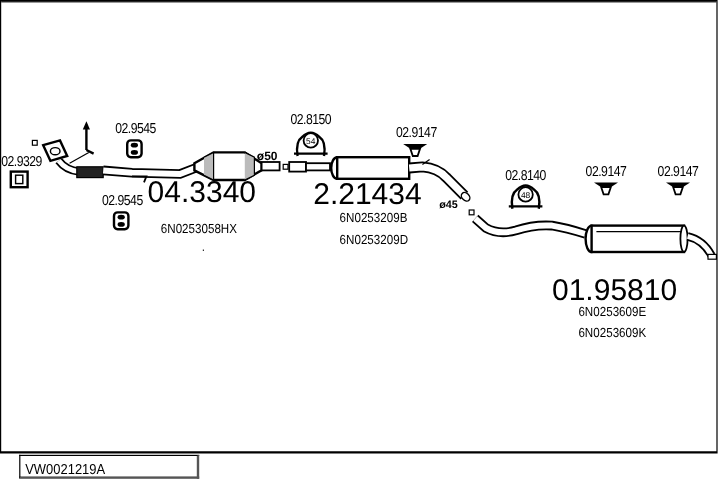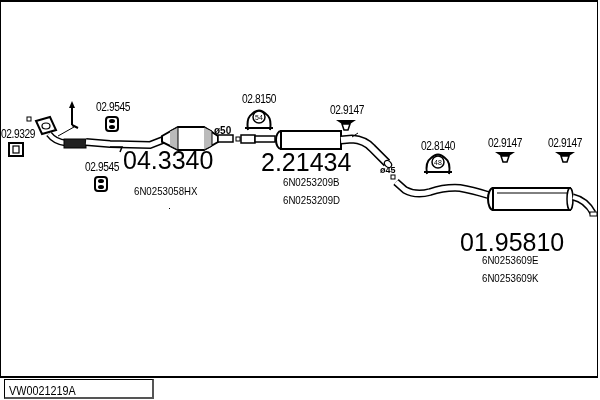--- a/index.html
+++ b/index.html
@@ -4,21 +4,21 @@
 <style>
   html, body { margin: 0; padding: 0; background: #ffffff; }
   body { width: 600px; height: 400px; position: relative; overflow: hidden; font-family: "Liberation Sans", sans-serif; color: #000; }
   .frame { position: absolute; left: 0; top: 0; width: 598px; height: 378px; border: 1px solid #000; border-bottom: 2px solid #000; box-sizing: border-box; }
   .frame::before { content: ""; position: absolute; left: 0; top: 0; right: 0; height: 1px; background:#000; }
   .label { position: absolute; white-space: nowrap; line-height: 1; }
   .part-no { font-size: 12px; letter-spacing: -0.5px; transform: scaleX(0.85); transform-origin: left top; }
   .big-no { font-size: 25px; letter-spacing: 0px; }
   .oem { font-size: 11px; transform: scaleX(0.88); transform-origin: left top; }
   .dim { font-size: 10px; font-weight: bold; text-align: center; }
-  .footer-box { position: absolute; left: 4px; top: 379px; width: 150px; height: 20px; border: 1px solid #000; border-right: 2px solid #555; border-bottom: 2px solid #555; box-sizing: border-box; background:#fff; }
+  .footer-box { position: absolute; left: 16px; top: 379px; width: 150px; height: 20px; border: 1px solid #000; border-right: 2px solid #555; border-bottom: 2px solid #555; box-sizing: border-box; background:#fff; }
   .footer-text { position: absolute; left: 4px; top: 4px; font-size: 12px; transform: scaleX(0.9); transform-origin: left top; }
   svg.diagram { position: absolute; left: 0; top: 0; }
 </style>
 </head>
 <body>
 
 <div class="frame"></div>
 
 <svg class="diagram" width="600" height="400" viewBox="0 0 600 400">
 
@@ -126,21 +126,21 @@
 <div class="label part-no" style="left:1px; top:128px;">02.9329</div>
 <div class="label part-no" style="left:96px; top:101px;">02.9545</div>
 <div class="label part-no" style="left:85px; top:161px;">02.9545</div>
 <div class="label part-no" style="left:242px; top:93px;">02.8150</div>
 <div class="label part-no" style="left:330px; top:104px;">02.9147</div>
 <div class="label part-no" style="left:421px; top:140px;">02.8140</div>
 <div class="label part-no" style="left:488px; top:137px;">02.9147</div>
 <div class="label part-no" style="left:548px; top:137px;">02.9147</div>
 
 <div class="label dim" style="left:214px; top:126px;">ø50</div>
-<div class="label dim" style="left:380px; top:166px; font-size:9px;">ø45</div>
+<div class="label dim" style="left:366px; top:166px; font-size:9px;">ø45</div>
 
 <div class="label big-no" style="left:123px; top:148px;">04.3340</div>
 <div class="label oem" style="left:134px; top:186px;">6N0253058HX</div>
 
 <div class="label big-no" style="left:261px; top:150px;">2.21434</div>
 <div class="label oem" style="left:283px; top:177px;">6N0253209B</div>
 <div class="label oem" style="left:283px; top:195px;">6N0253209D</div>
 
 <div class="label big-no" style="left:460px; top:230px;">01.95810</div>
 <div class="label oem" style="left:482px; top:255px;">6N0253609E</div>

